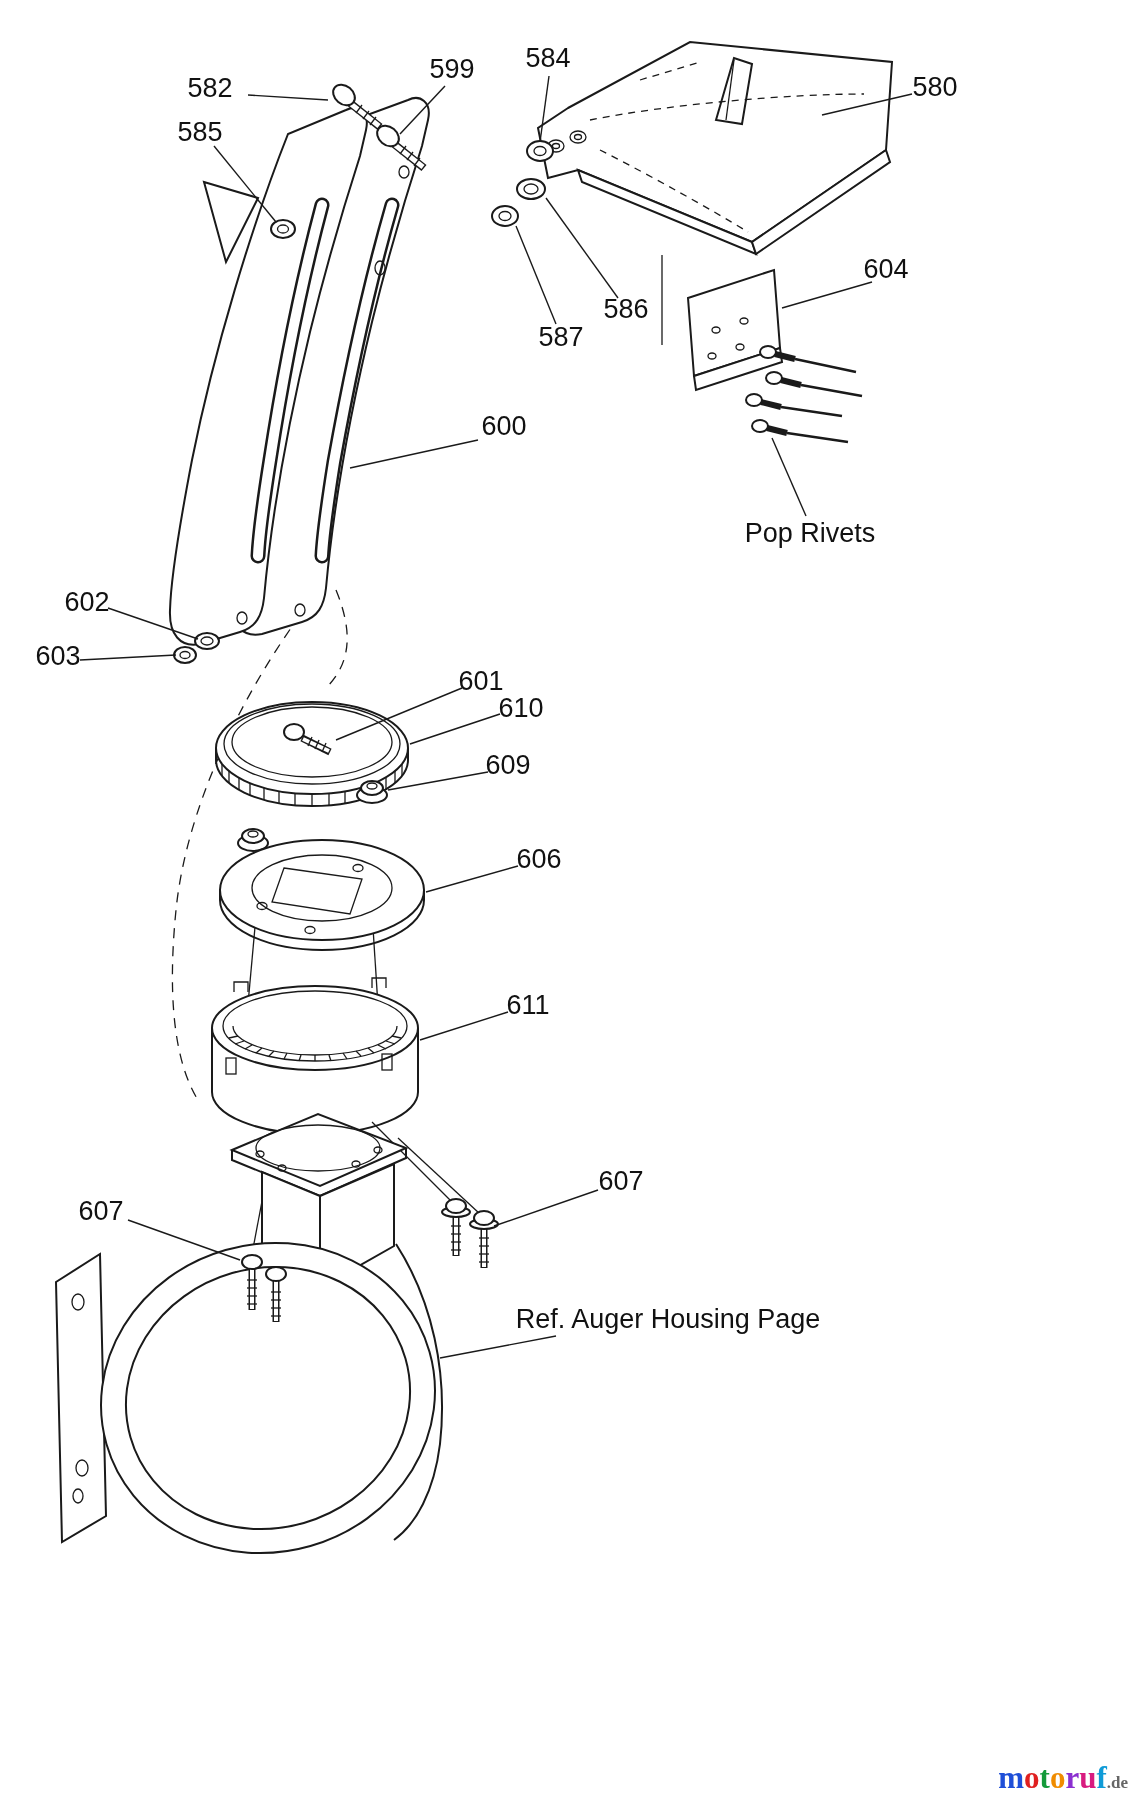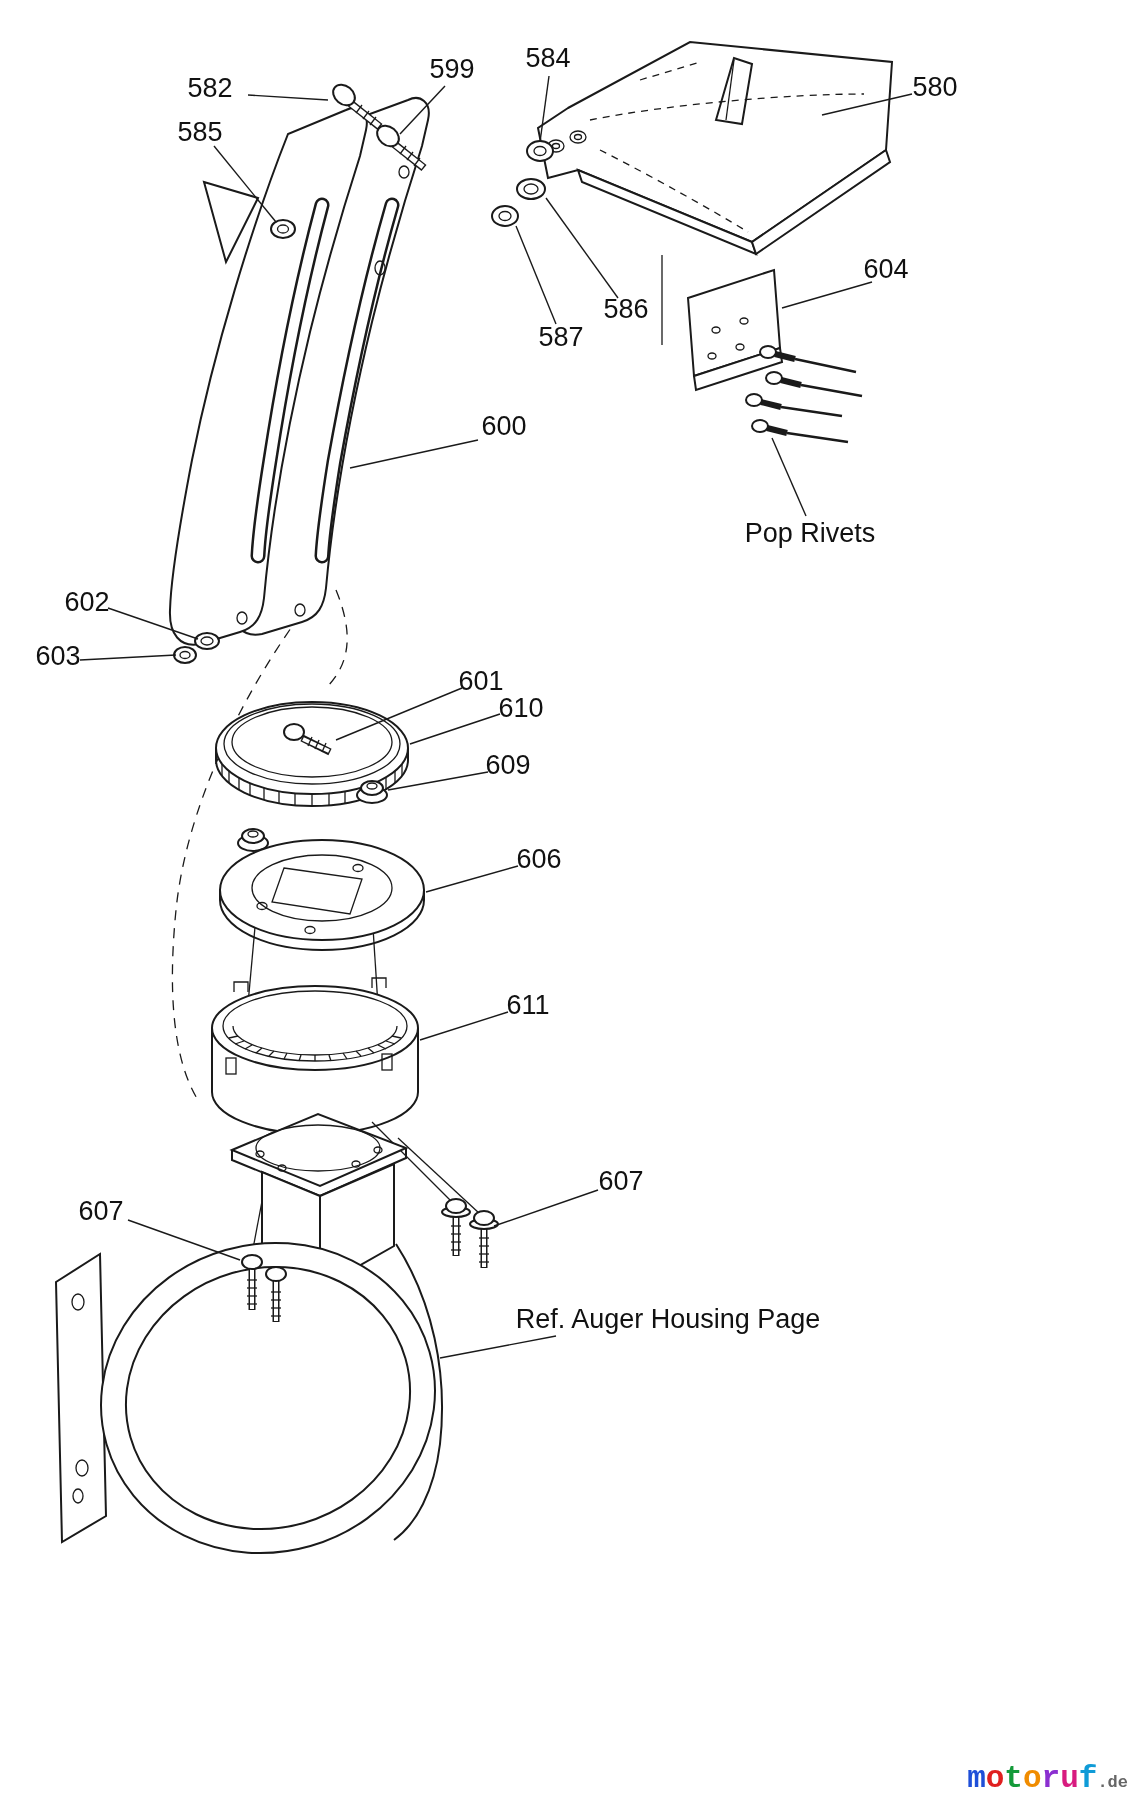--- a/index.html
+++ b/index.html
@@ -9,21 +9,21 @@
   svg .s  {stroke:#1a1a1a;stroke-width:2;fill:none;}
   svg .sf {stroke:#1a1a1a;stroke-width:2;fill:#ffffff;}
   svg .thin{stroke:#1a1a1a;stroke-width:1.3;fill:none;}
   svg .lead{stroke:#1a1a1a;stroke-width:1.4;fill:none;}
   svg .dash{stroke-dasharray:10 8;}
   svg .dash2{stroke-dasharray:7 6;}
   svg .slotOut{stroke:#1a1a1a;stroke-width:15;fill:none;stroke-linecap:round;}
   svg .slotIn {stroke:#ffffff;stroke-width:10;fill:none;stroke-linecap:round;}
   svg .lbl{font:27px "Liberation Sans",sans-serif;fill:#111111;}
   .watermark{position:absolute;right:10px;bottom:4px;white-space:nowrap;
-             font-family:Liberation Mono, monospace;font-weight:bold;}
+             font-family:Liberation Serif, serif;font-weight:bold;}
   .wm-letter{font-size:31px;}
   .wm-suffix{font-size:17px;}
 </style>
 </head>
 <body>
 
 <div class="canvas">
 <svg width="1138" height="1800" viewBox="0 0 1138 1800">
 
   <g>

